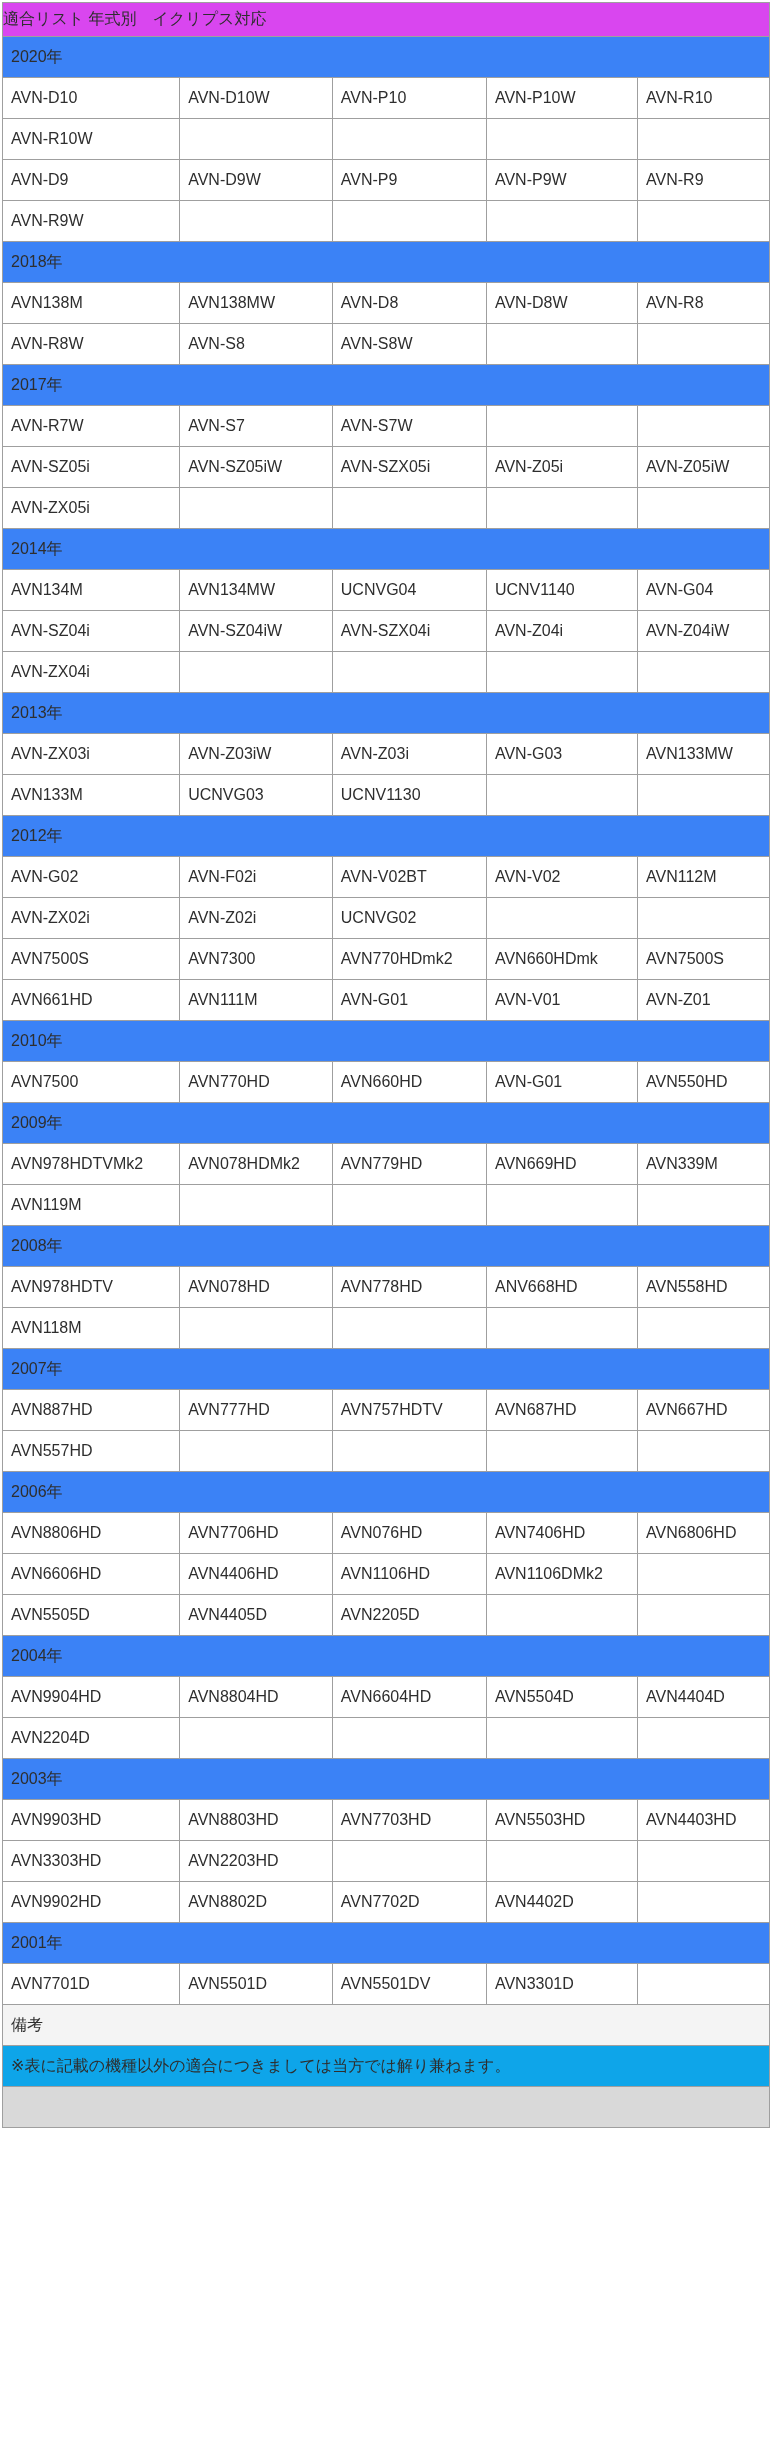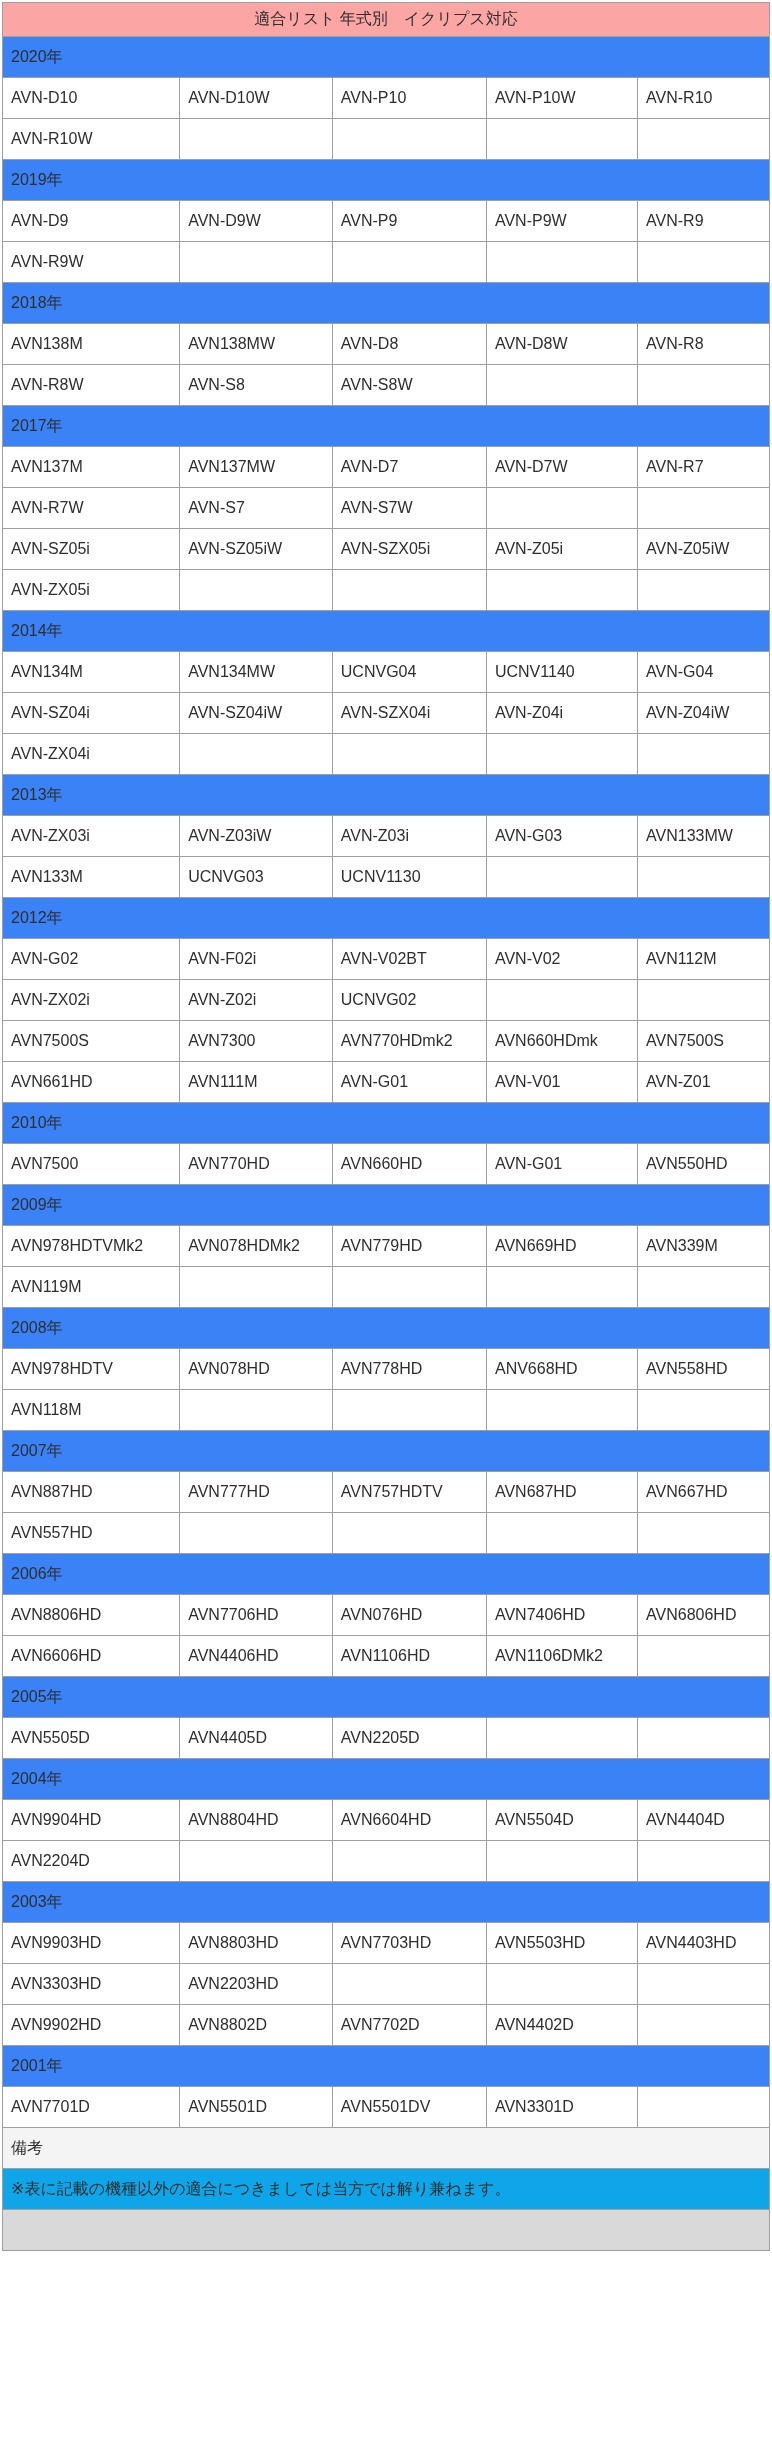--- a/index.html
+++ b/index.html
@@ -26,22 +26,22 @@
     color: #2e2e2e;
     height: 40px;
     padding: 0 4px 0 8px;
     vertical-align: middle;
     text-align: left;
     white-space: nowrap;
     overflow: hidden;
     background: #ffffff;
   }
   table.compat th.title-cell {
-    text-align: center;
-    background: #fca5a5;
+    text-align: left;
+    background: #d946ef;
     height: 33px;
     padding: 0;
   }
   table.compat tr.year-row td {
     background: #3b82f6;
   }
   table.compat tr.remarks-label-row td {
     background: #f4f4f4;
     font-family: Liberation Serif, serif;
   }
@@ -80,23 +80,20 @@
           <td>AVN-P10W</td>
           <td>AVN-R10</td>
         </tr>
         <tr>
           <td>AVN-R10W</td>
           <td></td>
           <td></td>
           <td></td>
           <td></td>
         </tr>
-        <tr class="year-row">
-          <td colspan="5">2019年</td>
-        </tr>
         <tr>
           <td>AVN-D9</td>
           <td>AVN-D9W</td>
           <td>AVN-P9</td>
           <td>AVN-P9W</td>
           <td>AVN-R9</td>
         </tr>
         <tr>
           <td>AVN-R9W</td>
           <td></td>
@@ -118,27 +115,20 @@
           <td>AVN-R8W</td>
           <td>AVN-S8</td>
           <td>AVN-S8W</td>
           <td></td>
           <td></td>
         </tr>
         <tr class="year-row">
           <td colspan="5">2017年</td>
         </tr>
         <tr>
-          <td>AVN137M</td>
-          <td>AVN137MW</td>
-          <td>AVN-D7</td>
-          <td>AVN-D7W</td>
-          <td>AVN-R7</td>
-        </tr>
-        <tr>
           <td>AVN-R7W</td>
           <td>AVN-S7</td>
           <td>AVN-S7W</td>
           <td></td>
           <td></td>
         </tr>
         <tr>
           <td>AVN-SZ05i</td>
           <td>AVN-SZ05iW</td>
           <td>AVN-SZX05i</td>
@@ -295,23 +285,20 @@
           <td>AVN7406HD</td>
           <td>AVN6806HD</td>
         </tr>
         <tr>
           <td>AVN6606HD</td>
           <td>AVN4406HD</td>
           <td>AVN1106HD</td>
           <td>AVN1106DMk2</td>
           <td></td>
         </tr>
-        <tr class="year-row">
-          <td colspan="5">2005年</td>
-        </tr>
         <tr>
           <td>AVN5505D</td>
           <td>AVN4405D</td>
           <td>AVN2205D</td>
           <td></td>
           <td></td>
         </tr>
         <tr class="year-row">
           <td colspan="5">2004年</td>
         </tr>

